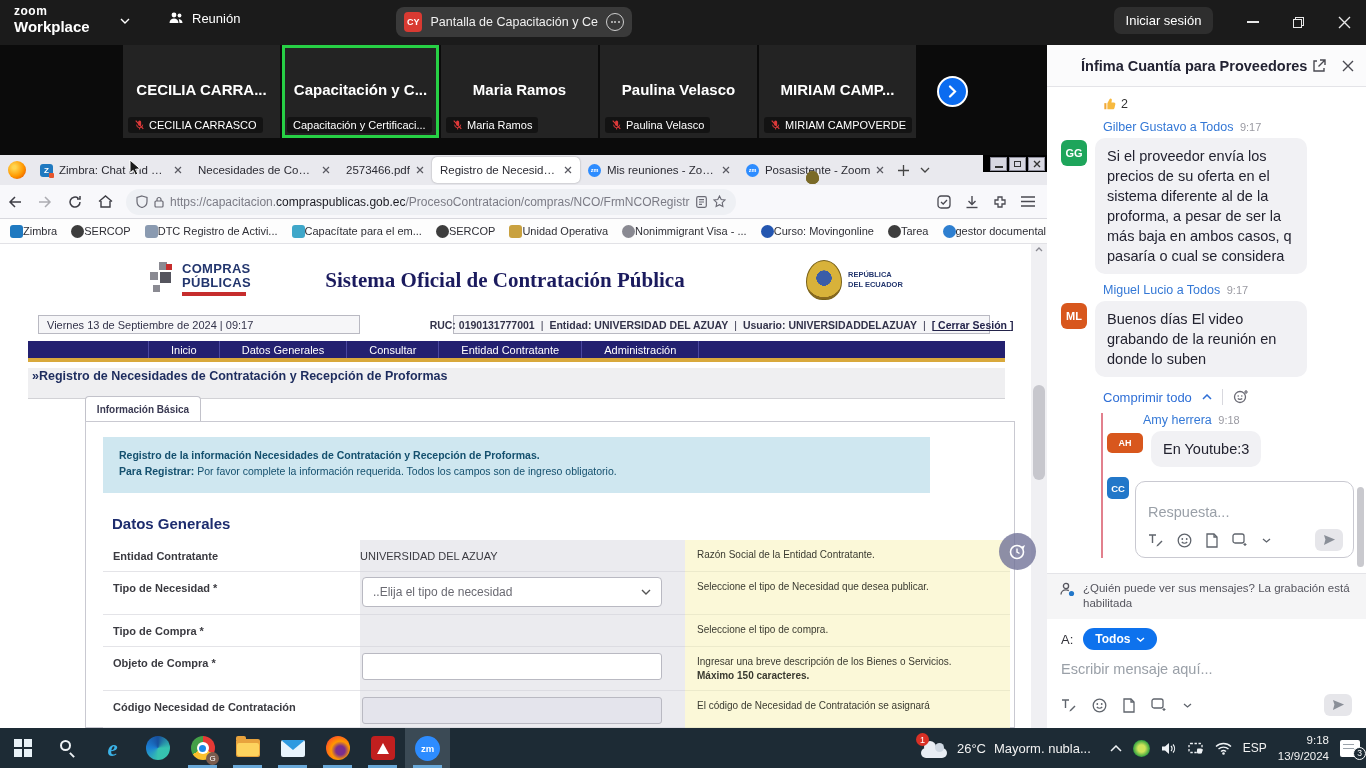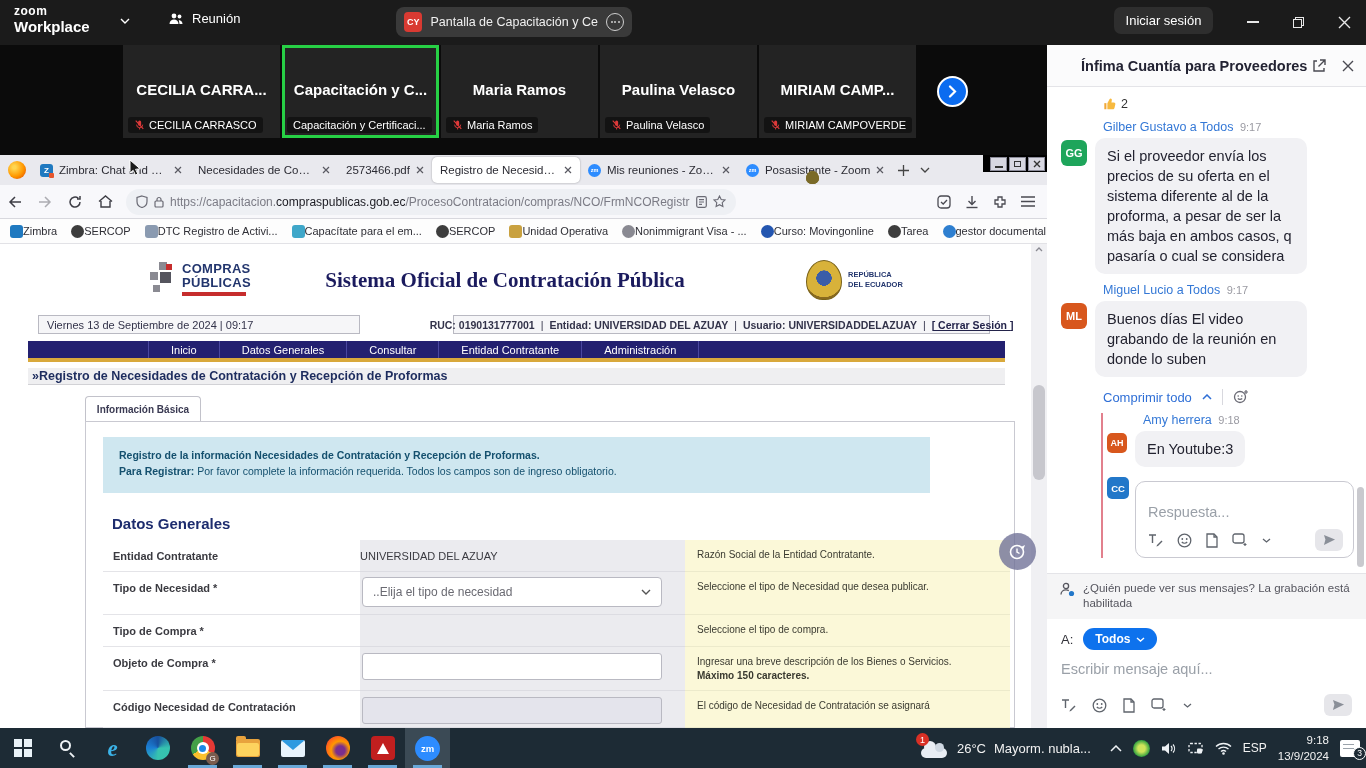--- a/index.html
+++ b/index.html
@@ -6,21 +6,21 @@
   html,body { width:1366px; height:768px; overflow:hidden; }
   body { font-family:"Liberation Sans","DejaVu Sans",sans-serif; background:#000; }
   #screen { position:relative; width:1366px; height:768px; background:#0b0b0b; overflow:hidden; }
 
   
   .topbar { position:absolute; left:0; top:0; width:1366px; height:45px; background:#1b1b1b; z-index:30; }
   .brand { position:absolute; left:14px; top:5px; color:#fff; line-height:1; }
   .brand .b1 { font-size:12px; font-weight:bold; letter-spacing:.5px; }
   .brand .b2 { font-size:15px; font-weight:bold; margin-top:2px; }
   .brand-chev { position:absolute; left:120px; top:18px; }
-  .meeting-tab { position:absolute; left:168px; top:11px; display:flex; align-items:flex-end; gap:8px; color:#fff; font-size:13px; }
+  .meeting-tab { position:absolute; left:168px; top:11px; display:flex; align-items:flex-start; gap:8px; color:#fff; font-size:13px; }
   .share-pill { position:absolute; left:396px; top:7px; width:236px; height:30px; background:#3a3a3a; border-radius:8px; display:flex; align-items:center; gap:8px; padding:0 8px; }
   .share-avatar { width:20px; height:20px; border-radius:4px; background:#d93a32; color:#fff; font-size:9px; font-weight:bold; display:flex; align-items:center; justify-content:center; }
   .share-title { color:#f0f0f0; font-size:12.5px; white-space:nowrap; overflow:hidden; }
   .share-more { margin-left:auto; width:18px; height:18px; border:1.4px solid #cfcfcf; border-radius:50%; display:flex; align-items:center; justify-content:center; gap:1.5px; flex:none; }
   .share-more i { width:2px; height:2px; background:#cfcfcf; border-radius:50%; }
   .signin-btn { position:absolute; left:1114px; top:7px; width:99px; height:27px; background:#2e2e2e; border-radius:7px; color:#fff; font-size:13px; display:flex; align-items:center; justify-content:center; }
   .winbtn { position:absolute; top:12px; width:20px; height:20px; display:flex; align-items:center; justify-content:center; }
   .wb-min { left:1243px; } .wb-max { left:1288px; } .wb-close { left:1334px; }
   .bar-h { width:12px; height:2px; background:#e8e8e8; }
   .restore { position:relative; width:11px; height:11px; }
@@ -89,21 +89,21 @@
   .infobar-left { position:absolute; left:38px; top:71px; width:322px; height:19px; border:1px solid #b9b9c2; background:#f6f6f8; font-size:11px; color:#33334a; display:flex; align-items:center; padding:0 8px; }
   .infobar-right { position:absolute; left:453px; top:71px; width:537px; height:19px; border:1px solid #b9b9c2; background:#f6f6f8; font-size:10.5px; color:#33334a; display:flex; align-items:center; justify-content:center; gap:6px; white-space:nowrap; }
   .infobar-right b { font-weight:bold; }
   .logout { font-weight:bold; text-decoration:underline; color:#23234a; }
 
   .mainmenu { position:absolute; left:28px; top:97px; width:977px; height:17px; background:#232070; display:flex; align-items:center; padding-left:120px; }
   .mainmenu .mi { color:#fff; font-size:11px; padding:0 22px; height:17px; display:flex; align-items:center; border-left:1px solid #4a47a0; }
   .mainmenu .mi:last-child { border-right:1px solid #4a47a0; }
   .goldline { position:absolute; left:28px; top:114px; width:977px; height:4px; background:#d9a93c; }
 
-  .breadcrumb-bar { position:absolute; left:28px; top:124px; width:977px; height:17px; background:#efeff1; border-bottom:1px solid #d2d2d6; }
+  .breadcrumb-bar { position:absolute; left:28px; top:124px; width:977px; height:31px; background:#efeff1; border-bottom:1px solid #d2d2d6; }
   .breadcrumb-bar span { position:absolute; left:4px; top:1px; font-size:12.5px; font-weight:bold; color:#1d2c5e; }
 
   .ib-tab { position:absolute; left:85px; top:152px; width:116px; height:26px; background:#fff; border:1px solid #c2c2ca; border-bottom:none; border-radius:4px 4px 0 0; display:flex; align-items:center; justify-content:center; font-size:10px; font-weight:bold; color:#3a3a52; }
   .panel { position:absolute; left:85px; top:177px; width:930px; height:307px; background:#fff; border:1px solid #c9c9d1; }
 
   .infobox { position:absolute; left:103px; top:193px; width:827px; height:56px; background:#cfe7f0; padding:12px 16px; font-size:10.5px; color:#14506e; }
   .infobox .l1 { font-weight:bold; margin-bottom:4px; }
   .infobox b { font-weight:bold; }
 
   .section-title { position:absolute; left:112px; top:271px; font-size:15px; font-weight:bold; color:#1d2c6e; }
@@ -127,21 +127,21 @@
   .chat-head { height:42px; background:#fbfbfc; border-bottom:1px solid #e4e4e8; display:flex; align-items:center; padding:0 12px; flex:none; }
   .chat-title { font-size:14.5px; font-weight:bold; color:#232333; margin-left:22px; }
   .chat-head-ico { margin-left:auto; display:flex; gap:16px; align-items:center; color:#4a4a52; }
   .chat-body { flex:1; overflow:hidden; position:relative; padding:10px 12px 0 14px; }
   .reaction { margin-left:42px; display:flex; align-items:center; gap:4px; font-size:12.5px; color:#333; }
   .msg-head { margin-left:42px; margin-top:9px; font-size:12.5px; }
   .msg-head .mh-name, .msg-head .mh-aud { color:#3478d6; }
   .msg-head .mh-time { color:#9a9aa2; font-size:11px; margin-left:3px; }
   .msg-row { display:flex; gap:8px; margin-top:4px; }
   .avatar { width:26px; height:26px; border-radius:6px; color:#fff; font-size:11px; font-weight:bold; display:flex; align-items:center; justify-content:center; flex:none; margin-top:2px; }
-  .av-gg { background:#1ea55b; } .av-ml { background:#d8571d; } .av-ah { background:#d8571d; width:20px; height:20px; font-size:9px; border-radius:5px; }
+  .av-gg { background:#1ea55b; } .av-ml { background:#d8571d; } .av-ah { background:#d8571d; width:36px; height:20px; font-size:9px; border-radius:5px; }
   .av-cc { background:#2277c9; width:22px; height:22px; font-size:9.5px; border-radius:5px; }
   .bubble { background:#f1f1f4; border-radius:10px; padding:8px 12px; font-size:14.5px; line-height:20px; color:#232330; max-width:212px; }
   .collapse-row { margin-left:42px; margin-top:12px; display:flex; align-items:center; gap:10px; font-size:13px; color:#2f6fd6; }
   .collapse-row .vsep { width:1px; height:16px; background:#d8d8de; }
   .thread { border-left:2px solid #e2808d; margin-left:40px; padding-left:4px; margin-top:8px; }
   .thread .msg-head { margin-left:36px; margin-top:0; }
   .thread .msg-row { margin-left:0; }
   .reply-box { border:1px solid #c9c9d1; border-radius:10px; margin-left:30px; margin-top:6px; padding:21px 10px 6px 12px; width:228px; }
   .reply-input { border:none; outline:none; width:100%; font-size:14.5px; font-family:inherit; color:#232330; background:transparent; }
   .reply-input::placeholder, .composer-input::placeholder { color:#9aa0a8; }

